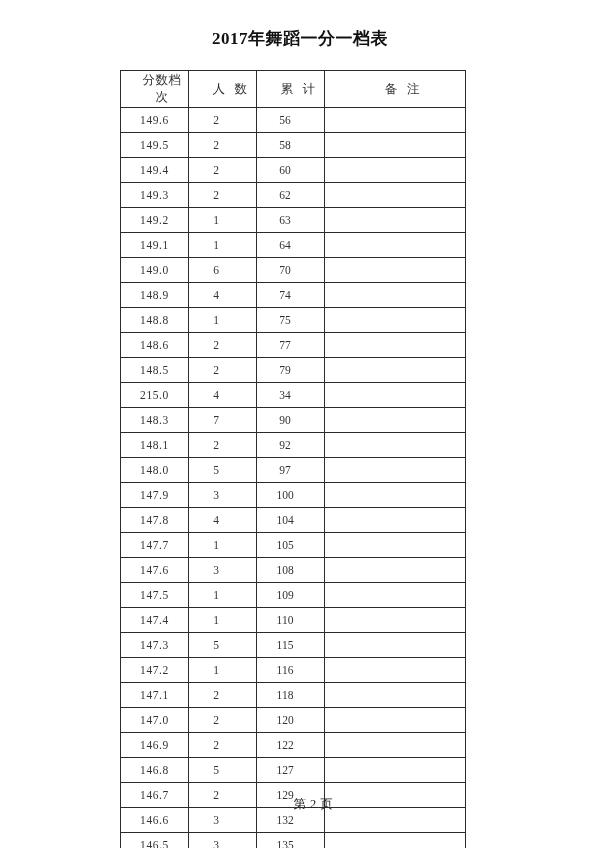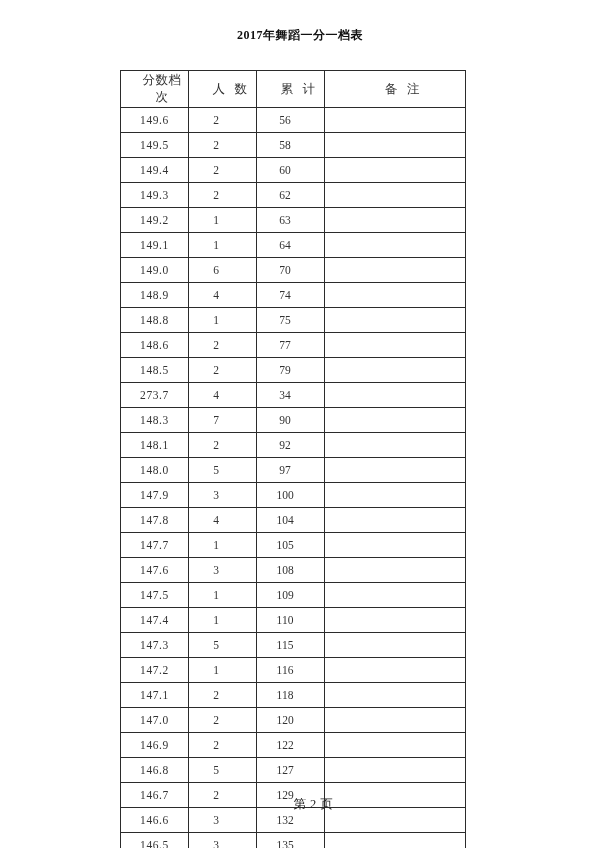--- a/index.html
+++ b/index.html
@@ -19,21 +19,21 @@
     width: 600px;
     height: 848px;
     box-sizing: border-box;
   }
   .doc-title {
     position: absolute;
     top: 27px;
     left: 0;
     width: 600px;
     text-align: center;
-    font-size: 12px;
+    font-size: 17px;
     font-weight: bold;
     letter-spacing: 0.5px;
     font-family: "Liberation Serif", "DejaVu Serif", serif;
     color: #111111;
   }
   .table-wrap {
     position: absolute;
     top: 70px;
     left: 120px;
     width: 345px;
@@ -191,21 +191,21 @@
             <td class="c-cum">77</td>
             <td class="c-remark"></td>
           </tr>
           <tr>
             <td class="c-score">148.5</td>
             <td class="c-count">2</td>
             <td class="c-cum">79</td>
             <td class="c-remark"></td>
           </tr>
           <tr>
-            <td class="c-score">273.7</td>
+            <td class="c-score">215.0</td>
             <td class="c-count">4</td>
             <td class="c-cum">34</td>
             <td class="c-remark"></td>
           </tr>
           <tr>
             <td class="c-score">148.3</td>
             <td class="c-count">7</td>
             <td class="c-cum">90</td>
             <td class="c-remark"></td>
           </tr>

